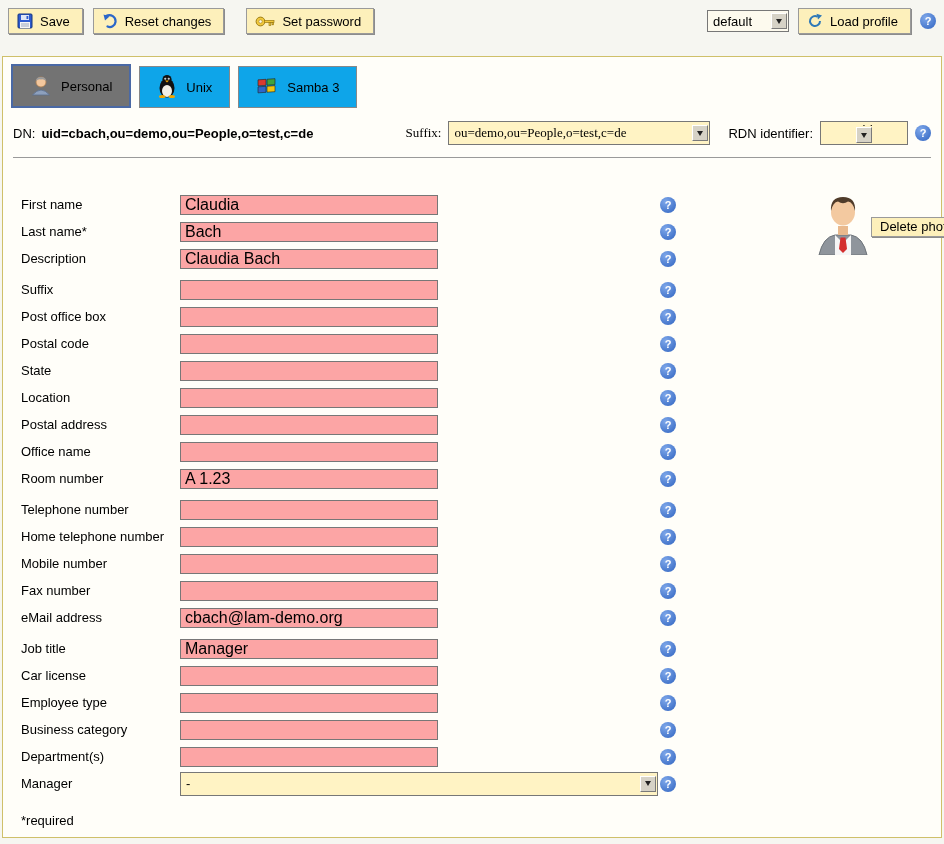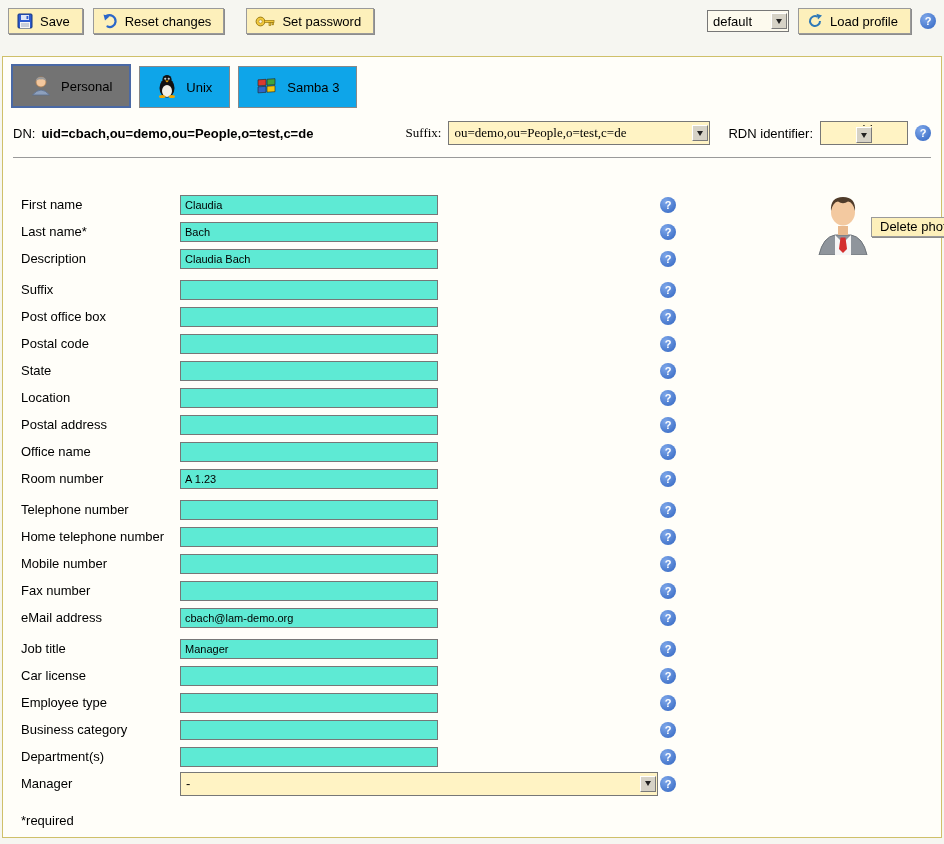--- a/index.html
+++ b/index.html
@@ -52,22 +52,22 @@
   .suffix-dd { width:262px; }
   .rdn-dd { width:88px;flex-direction:column; }
   .separator { border-top:1px solid #9a9a9a; margin:12px 10px 0 10px; }
 
   
   .form-area { position:relative; margin:33px 0 0 18px; }
   .form-row { display:flex; align-items:center; height:27px; }
   .form-row.group-start { margin-top:4px; }
   .field-label { width:159px; flex:none; }
   .field-cell { width:480px; flex:none; display:flex; align-items:center; }
-  .field-input { width:258px; height:20px; background:#5eead4; border:1px solid #777;
-                 padding:1px 4px; font-family:"Liberation Sans",sans-serif; font-size:11px; color:#000; }
+  .field-input { width:258px; height:20px; background:#fca5a5; border:1px solid #777;
+                 padding:1px 4px; font-family:"Liberation Sans",sans-serif; font-size:16px; color:#000; }
   .field-select { width:478px; }
 
   
   .photo-col { position:absolute; top:0; right:18px; width:108px;
                display:flex; flex-direction:row; align-items:center; }
   .photo { display:block; margin-bottom:4px; }
   .btn-sm { height:20px; padding:1px 8px; box-shadow:1px 1px 0 #8c8c8c; }
 
   .required-note { margin:16px 0 0 18px; }
 </style>

